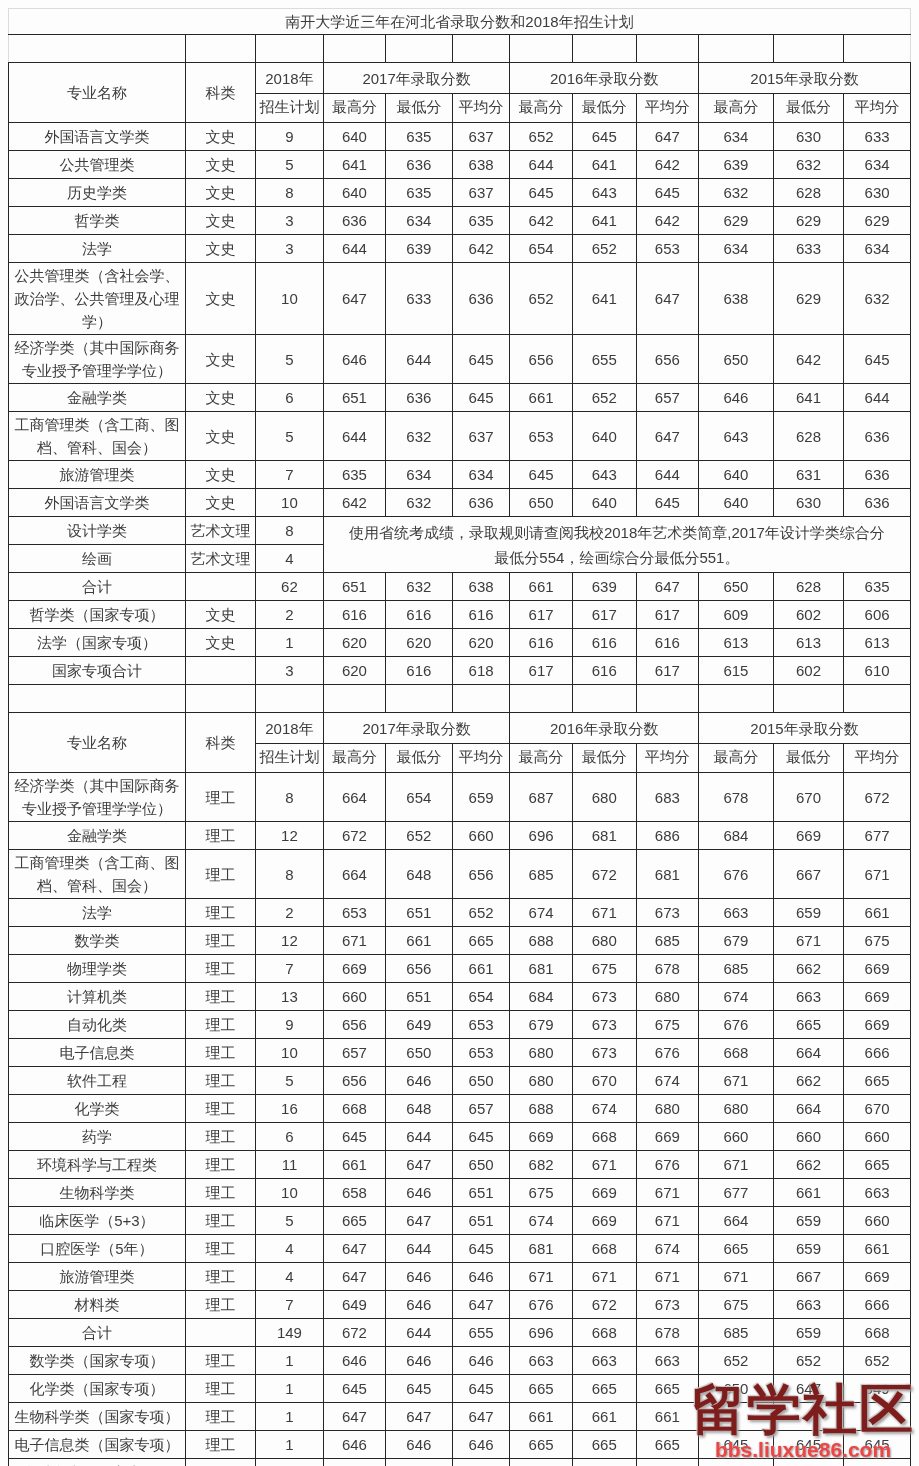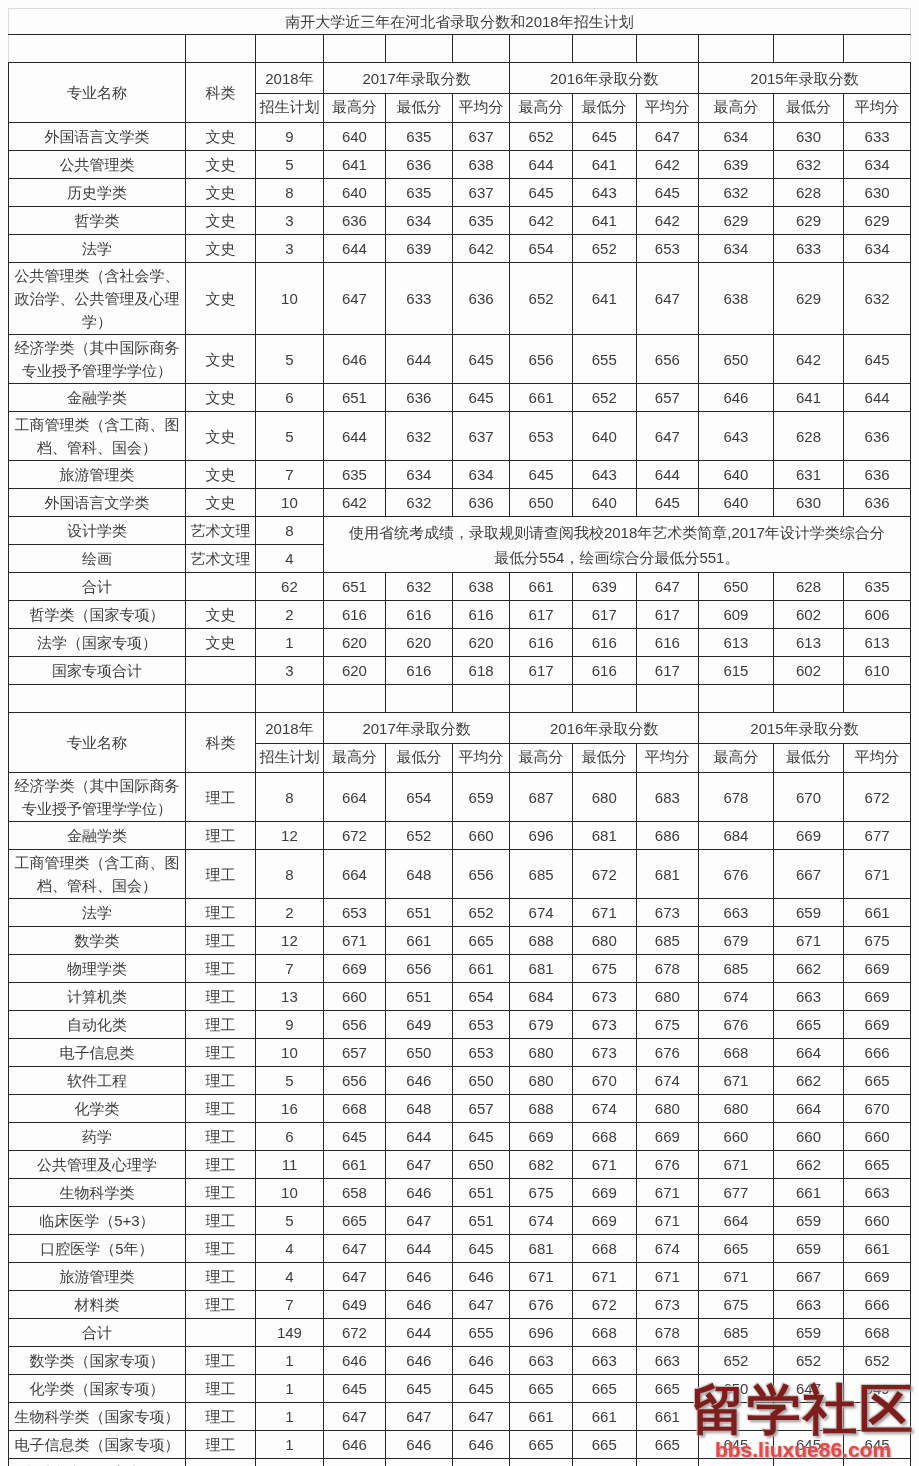--- a/index.html
+++ b/index.html
@@ -519,21 +519,21 @@
           <td>644</td>
           <td>645</td>
           <td>669</td>
           <td>668</td>
           <td>669</td>
           <td>660</td>
           <td>660</td>
           <td>660</td>
         </tr>
         <tr class="data-row">
-          <td>公共管理及心理学</td>
+          <td>环境科学与工程类</td>
           <td>理工</td>
           <td>11</td>
           <td>661</td>
           <td>647</td>
           <td>650</td>
           <td>682</td>
           <td>671</td>
           <td>676</td>
           <td>671</td>
           <td>662</td>

